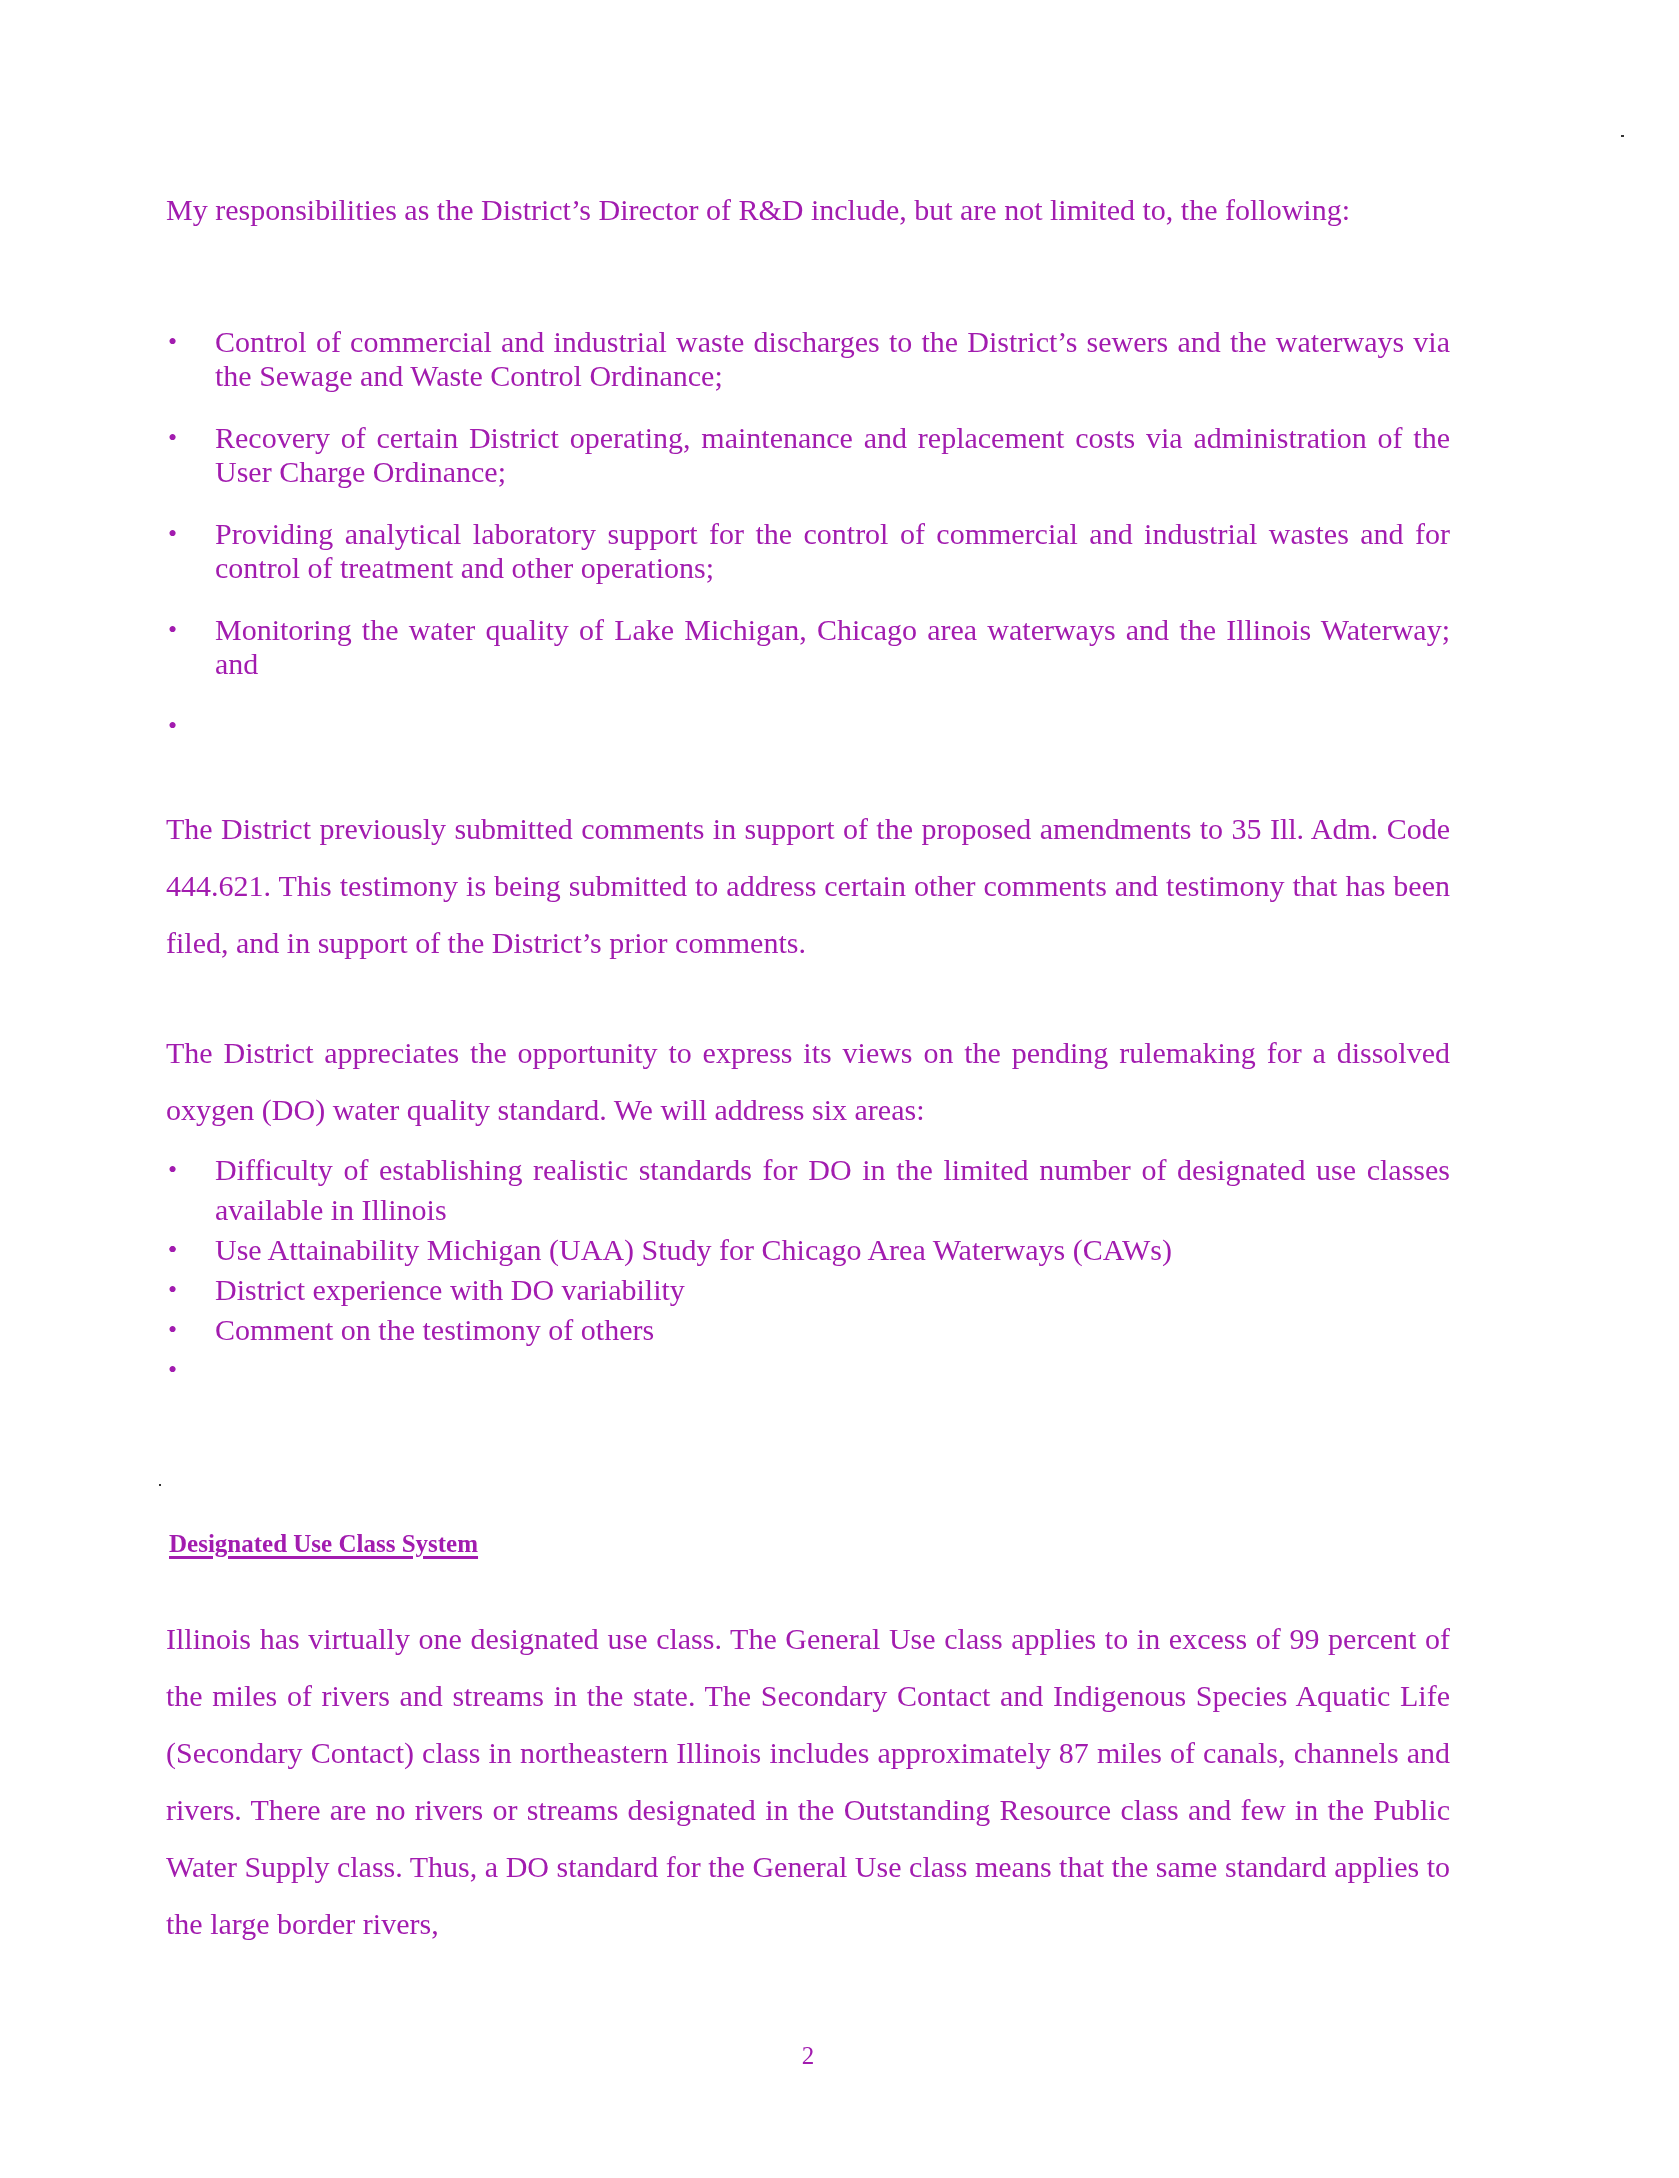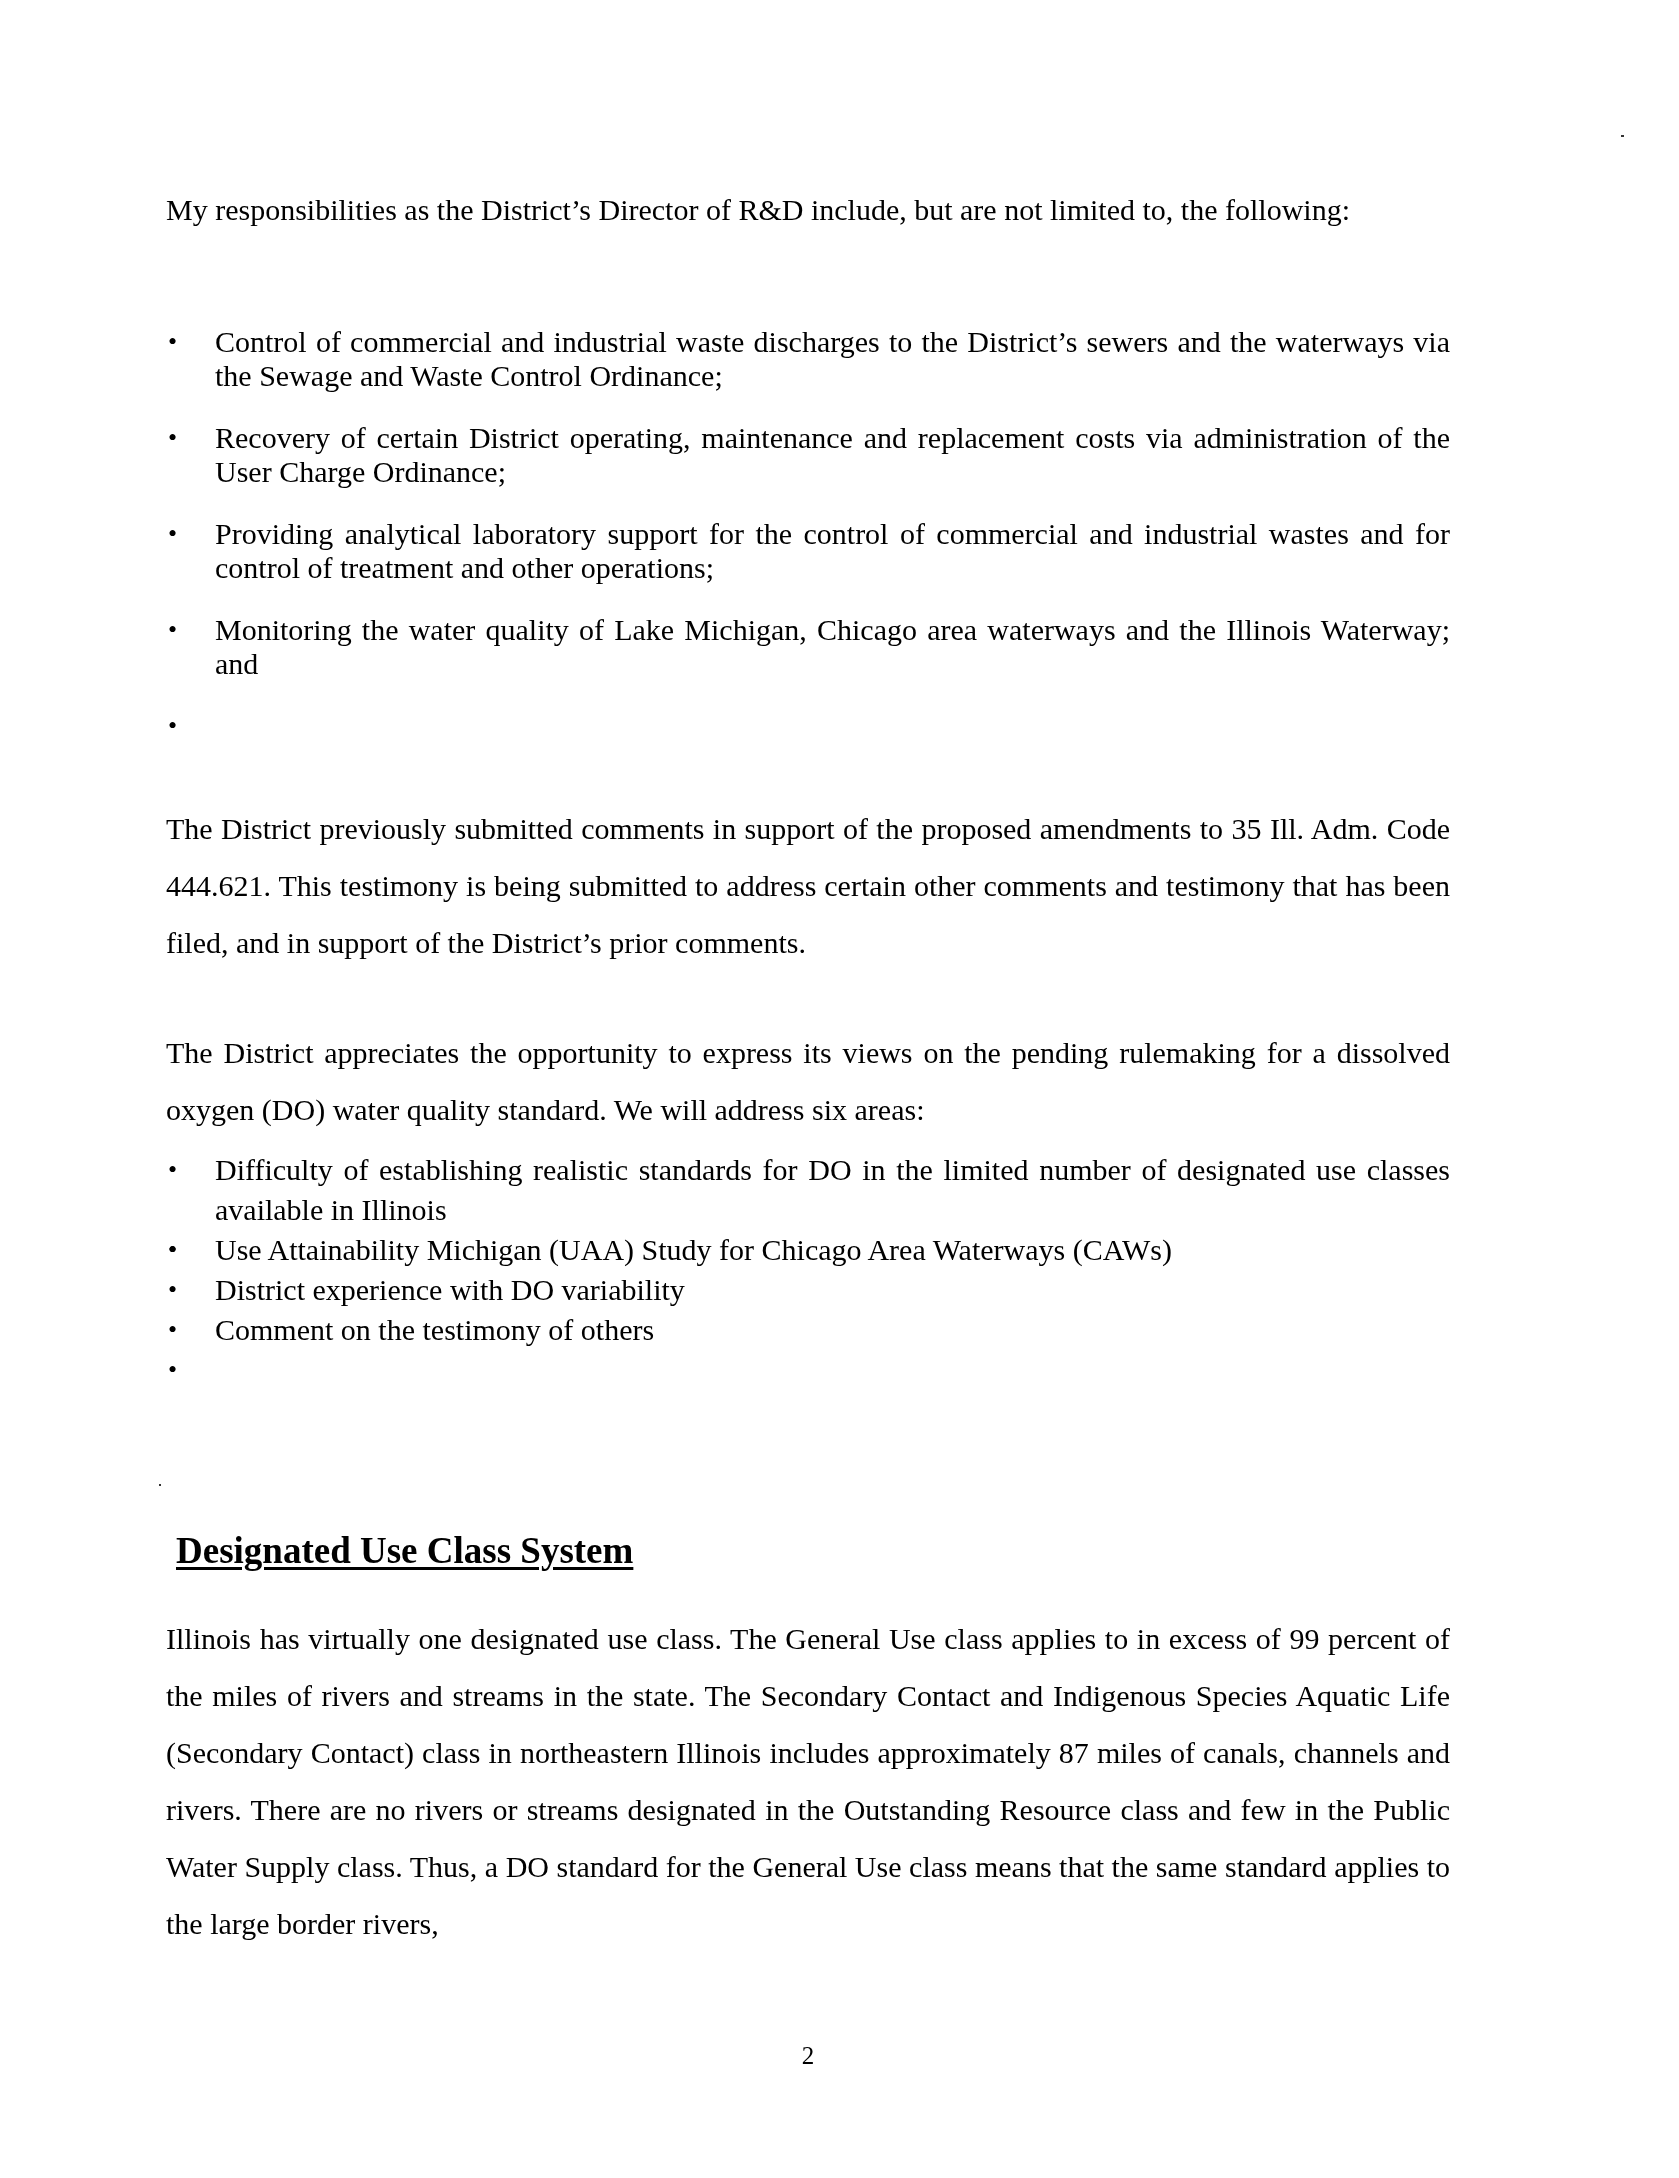--- a/index.html
+++ b/index.html
@@ -1,41 +1,41 @@
 <!DOCTYPE html>
 <html><head>
 <meta charset="utf-8">
 <style>
   html, body { margin: 0; padding: 0; background: #ffffff; }
   body { width: 1679px; height: 2178px; position: relative; overflow: hidden; }
   .page {
     position: absolute; left: 0; top: 0; width: 1679px; height: 2178px;
-    background: #ffffff; color: #000000;
+    background: #ffffff; color: #a21caf;
     font-family: "Liberation Serif", "DejaVu Serif", serif;
     font-size: 30px;
   }
   .content {
     position: absolute; left: 166px; top: 0; width: 1284px;
   }
   .para {
     position: absolute; left: 0; width: 1284px;
     line-height: 57px; text-align: justify; margin: 0;
   }
   .list {
     position: absolute; left: 0; width: 1284px; margin: 0; padding: 0; list-style: none;
   }
   .list li { position: relative; padding-left: 49px; text-align: justify; }
   .list li .bullet {
     position: absolute; left: 2px; top: 0; font-size: 26px;
   }
   .list1 li { line-height: 34px; margin-bottom: 28px; }
   .list2 li { line-height: 40px; margin-bottom: 0; }
   .heading {
-    position: absolute; left: 2px; margin: 8px;
-    font-size: 37px; font-weight: bold; line-height: 40px;
+    position: absolute; left: 2px; margin: 1px;
+    font-size: 25px; font-weight: bold; line-height: 40px;
     text-decoration: underline; text-decoration-thickness: 3px; text-underline-offset: 4px;
   }
   .pagenum {
     position: absolute; left: 0; width: 1284px; text-align: center;
     font-size: 25px; line-height: 30px;
   }
   .speck { position: absolute; background: #333; }
 </style>
 </head>
 <body>

